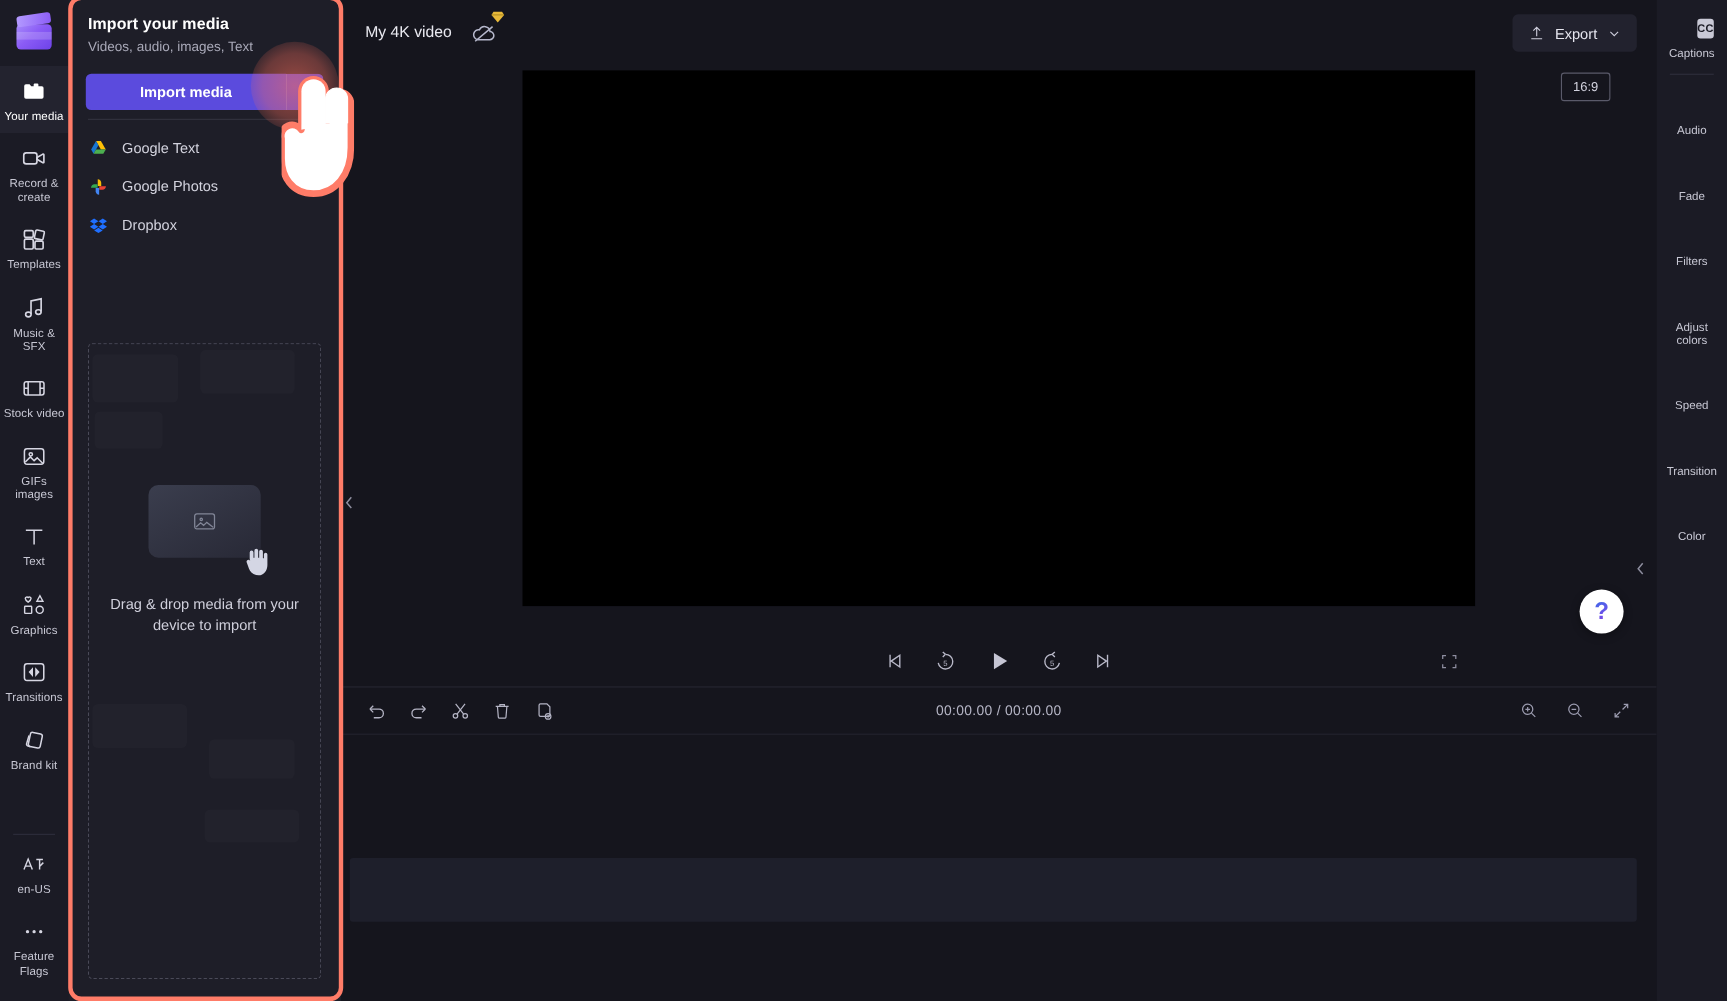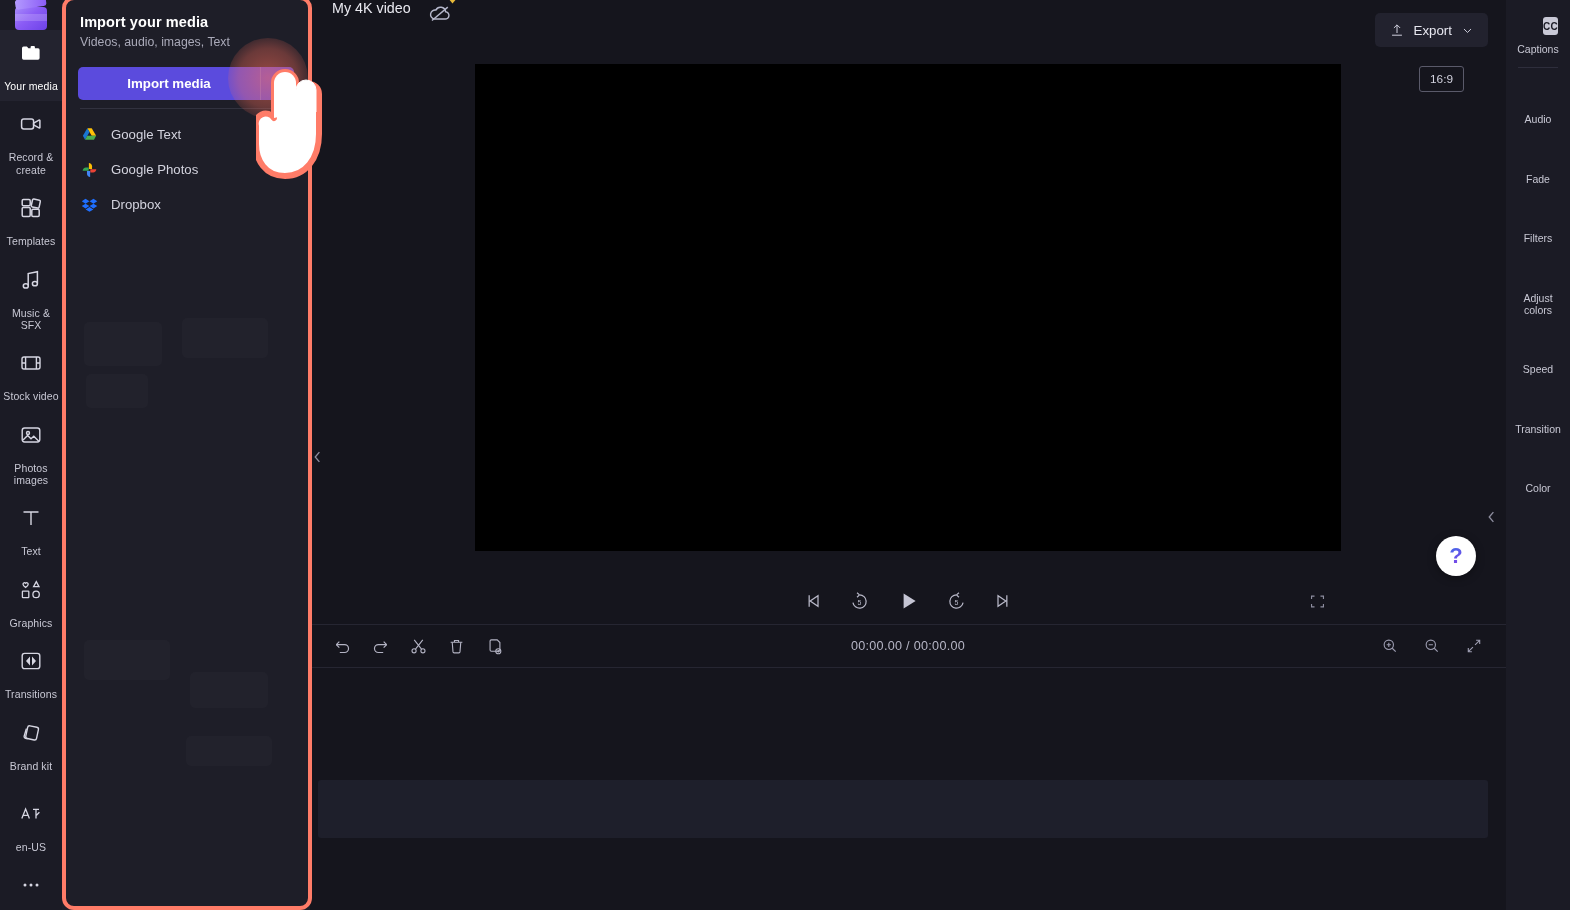--- a/index.html
+++ b/index.html
@@ -52,21 +52,20 @@
   .rail-item {
     width: 62px; padding: 11px 2px 9px;
     display: flex; flex-direction: column; align-items: center; gap: 5px;
     cursor: pointer; position: relative;
   }
   .rail-item.active { background: #23232f; }
   .rail-item .ic { width: 24px; height: 24px; display:flex; align-items:center; justify-content:center; }
   .rail-item .lbl {
     font-size: 10.5px; color: #c8c8d4; line-height: 1.18; text-align: center;
     letter-spacing: .1px;
-    margin-top: 10px;
   }
   .rail-item.active .lbl { color: #ffffff; }
   .rail-spacer { flex: 1 1 auto; }
   .rail-sep { width: 38px; height: 1px; background: #2e2e3c; margin: 6px 0 4px; }
   svg { display:block; }
 
   
   .panel-wrap {
     position: absolute; left: 62px; top: 0;
     width: 248px; height: 656px;
@@ -147,21 +146,21 @@
   }
 
   
   .center {
     position: absolute; left: 310px; top: 0;
     width: 1196px; height: 910px;
     display: flex; flex-direction: column;
     background: #15151d;
   }
   .topbar {
-    height: 60px; display: flex; 
+    height: 60px; display: flex; align-items: center;
     padding: 0 18px 0 22px;
     position: relative;
   }
   .proj-title { font-size: 14.3px; color: #e9e9f0; }
   .cloud-wrap { position: relative; margin-left: 16px; width: 26px; height: 26px; }
   .gem { position: absolute; right: -6px; top: -8px; }
   .topbar-right { margin-left: auto; display:flex; align-items:center; gap: 8px; }
   .export-btn {
     height: 34px; padding: 0 14px;
     background: #22222e; border-radius: 5px;
@@ -327,21 +326,21 @@
       </div>
 
       <div class="rail-item">
         <span class="ic">
           <svg width="24" height="24" viewBox="0 0 24 24" fill="none" stroke="#d6d6e2" stroke-width="1.4">
               <rect x="3.2" y="5" width="17.6" height="14" rx="2.4"></rect>
               <circle cx="9" cy="10" r="1.5"></circle>
               <path d="M4 17l4.6-4.6 3.4 3.4 2.8-2.6 5 5"></path>
             </svg>
         </span>
-        <span class="lbl">Photos images</span>
+        <span class="lbl">GIFs images</span>
       </div>
 
       <div class="rail-item">
         <span class="ic">
           <svg width="24" height="24" viewBox="0 0 24 24" fill="none" stroke="#d6d6e2" stroke-width="1.4">
               <path d="M4.5 6h15M12 6v13"></path>
             </svg>
         </span>
         <span class="lbl">Text</span>
       </div>
@@ -460,20 +459,37 @@
 
       <div class="panel-ghosts">
         <div class="gh" style="left:22px;top:322px;width:78px;height:44px"></div>
         <div class="gh" style="left:120px;top:318px;width:86px;height:40px"></div>
         <div class="gh" style="left:24px;top:374px;width:62px;height:34px"></div>
         <div class="gh" style="left:22px;top:640px;width:86px;height:40px"></div>
         <div class="gh" style="left:128px;top:672px;width:78px;height:36px"></div>
         <div class="gh" style="left:124px;top:736px;width:86px;height:30px"></div>
       </div>
 
+      <div class="dropzone">
+        <div class="dz-art">
+          <div class="dz-card">
+            <svg width="22" height="18" viewBox="0 0 24 20" fill="none" stroke="rgba(210,215,235,.5)" stroke-width="1.3">
+                <rect x="2" y="2.4" width="20" height="15.2" rx="2.2"></rect>
+                <circle cx="8.6" cy="8" r="1.2"></circle>
+                <path d="M3.4 15.6l4.6-4.2 3 2.6 3.2-3 6.4 5"></path>
+              </svg>
+          </div>
+          <span class="dz-hand">
+            <svg width="30" height="32" viewBox="0 0 30 32" fill="#d4d6e4">
+                <path d="M8 13V7.2a1.7 1.7 0 1 1 3.4 0V12h.9V5.6a1.7 1.7 0 1 1 3.4 0V12h.9V6.4a1.7 1.7 0 1 1 3.4 0V12.6h.9V9a1.6 1.6 0 1 1 3.2 0v9.6c0 5.2-3.2 9.4-8 9.4-4.5 0-7.8-2.9-8.9-6.4l-1.8-5.1a1.7 1.7 0 0 1 3-1.6z"></path>
+              </svg>
+          </span>
+        </div>
+        <div class="dz-text">Drag &amp; drop media from your device to import</div>
+      </div>
     </div>
 
     <div class="hl-ring"></div>
 
     <div class="panel-collapse">
       <span>
         <svg width="9" height="14" viewBox="0 0 12 18" fill="none" stroke="#8d8d9e" stroke-width="1.8">
             <path d="M8.5 2.5L3 9l5.5 6.5"></path>
           </svg>
       </span>

